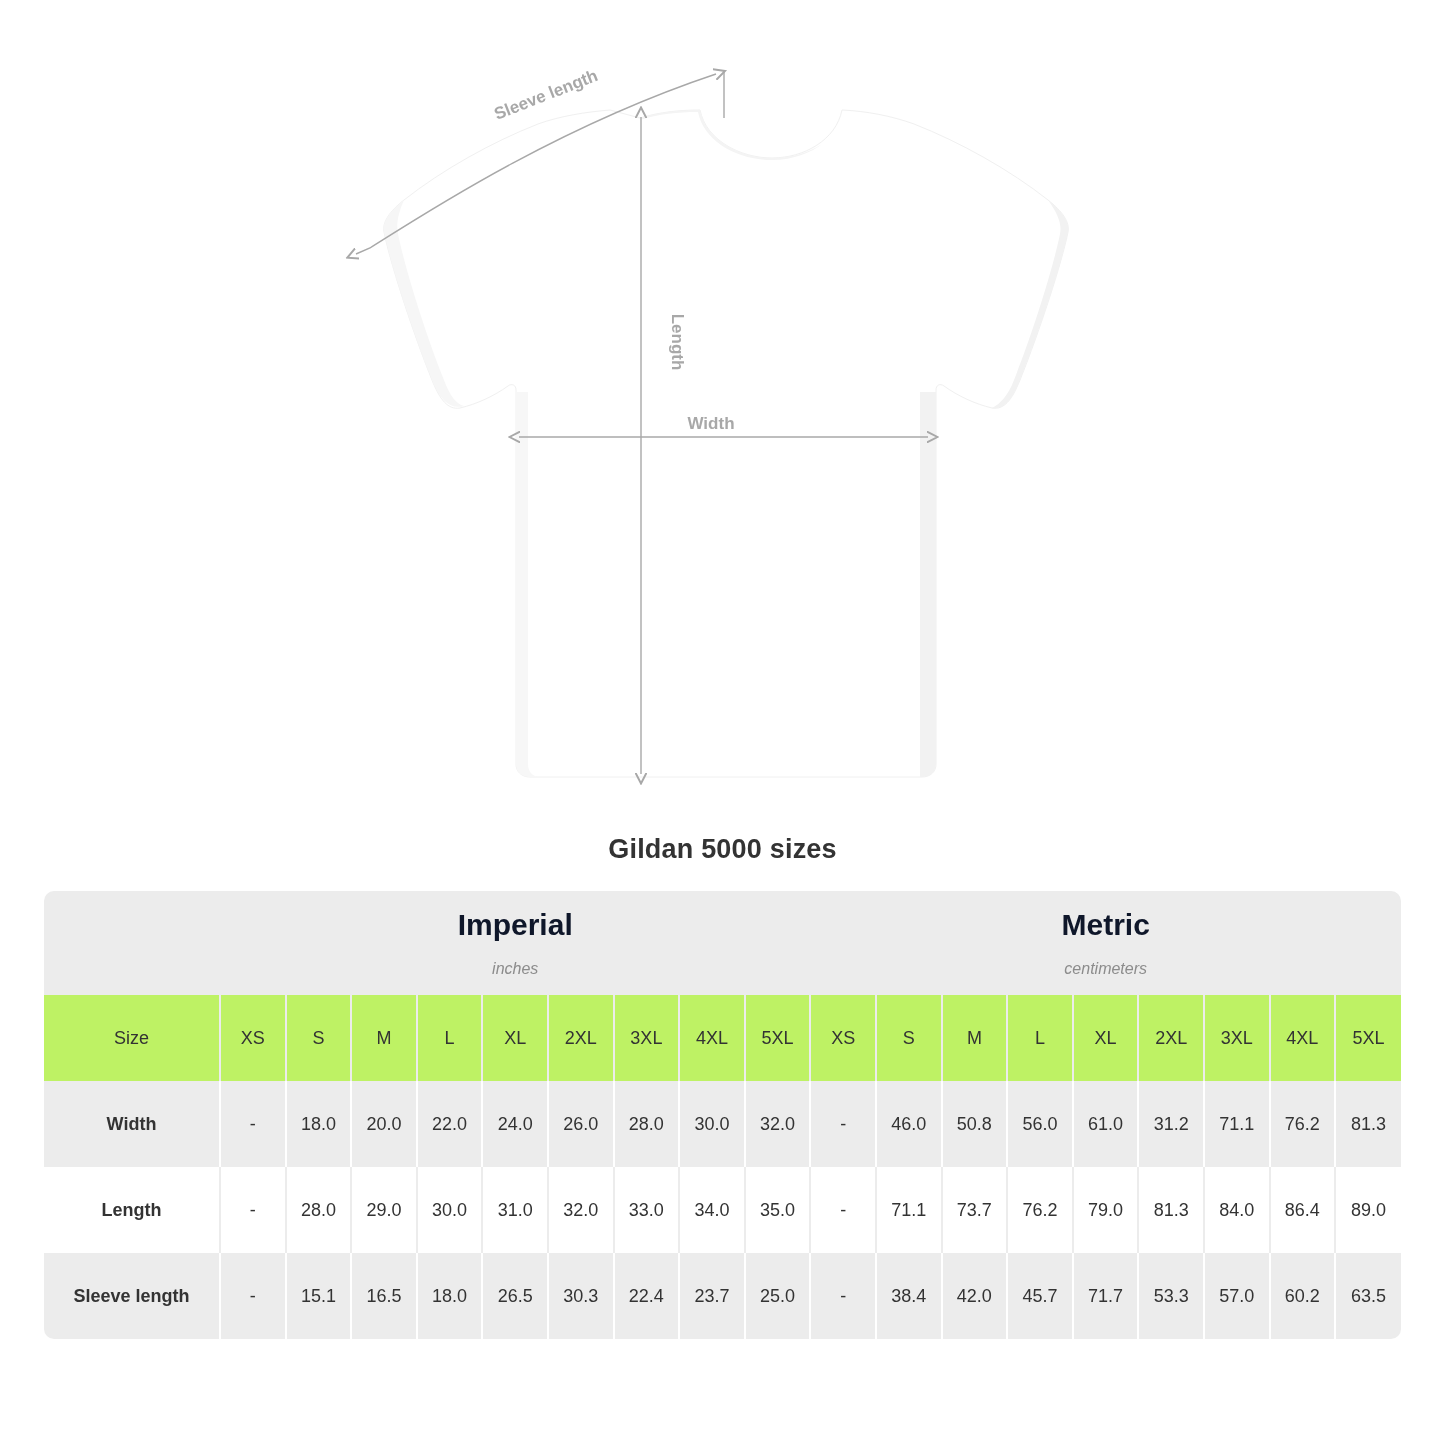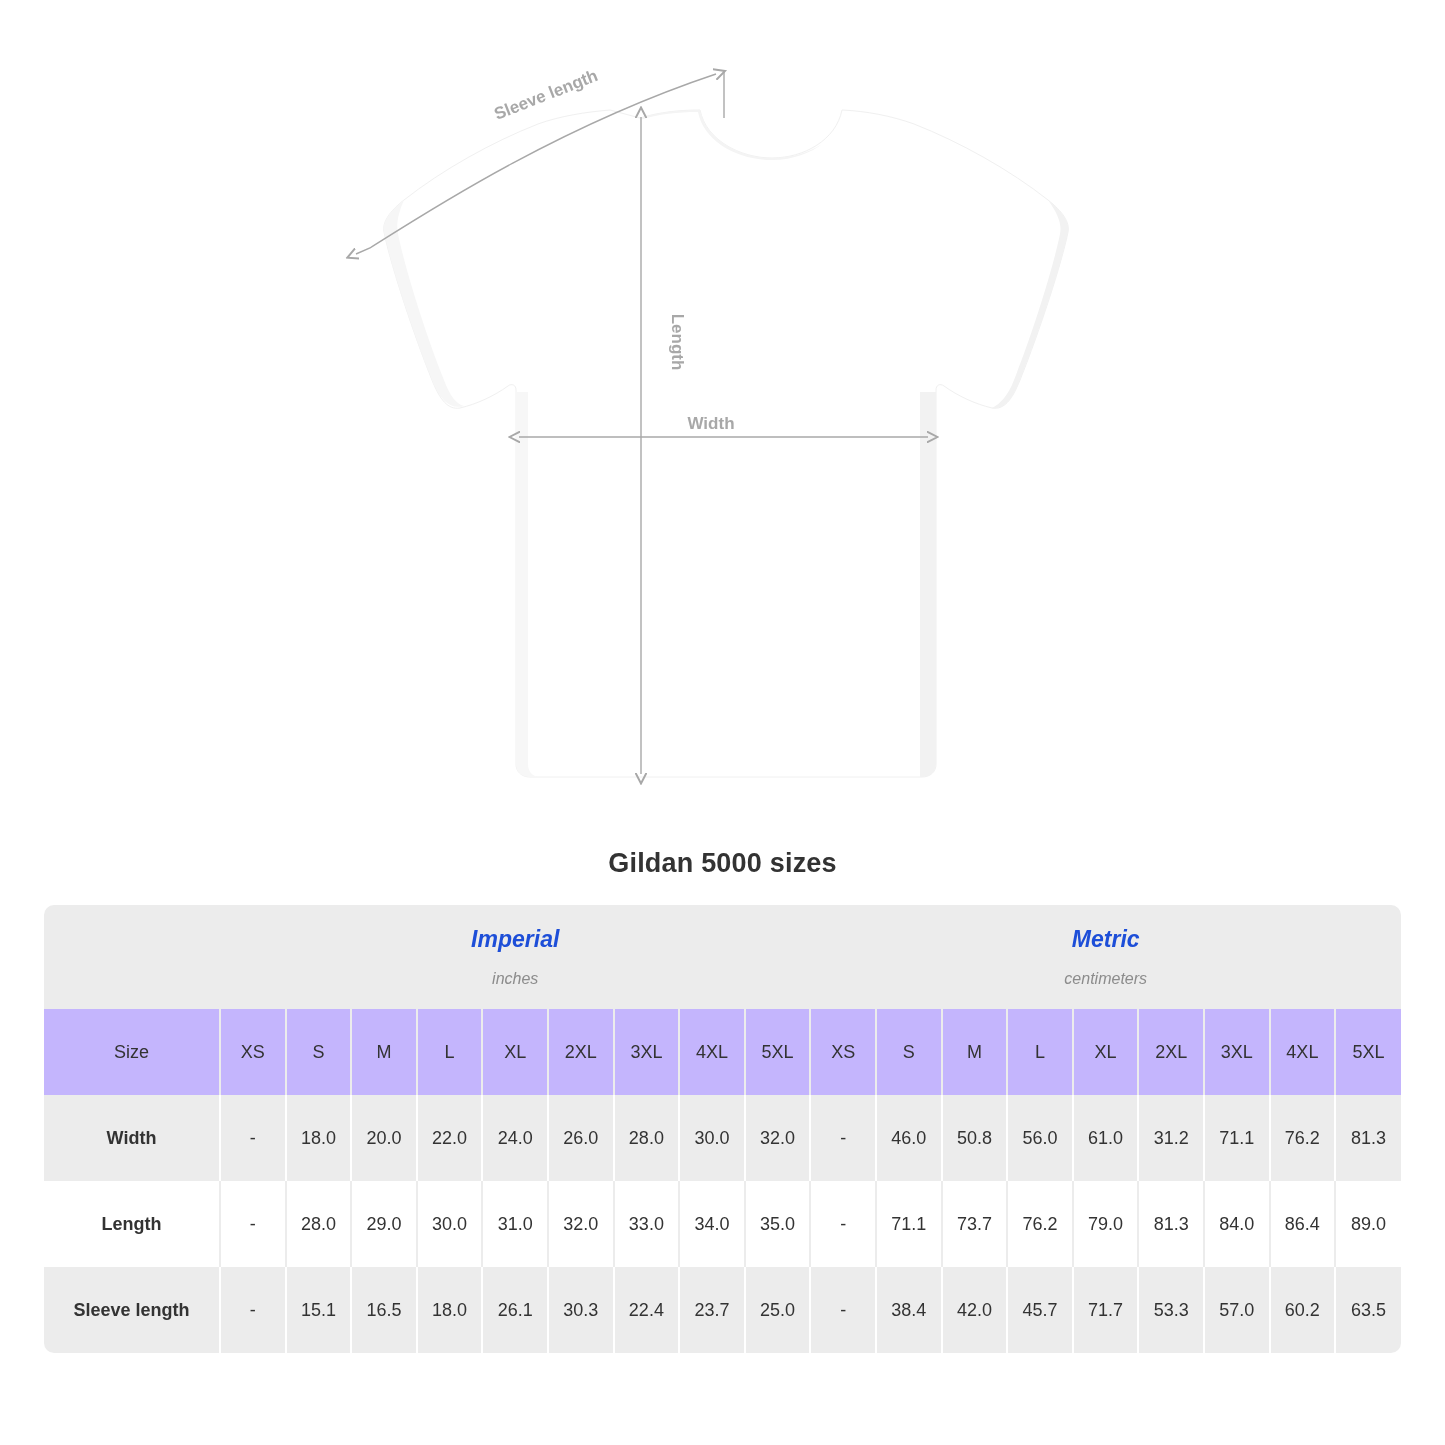--- a/index.html
+++ b/index.html
@@ -28,21 +28,21 @@
   }
   .illustration svg {
     position: absolute;
     top: 0;
     left: 0;
   }
 
   
   .title-block {
     text-align: center;
-    margin-top: 18px;
+    margin-top: 4px;
   }
   .chart-title {
     font-size: 27px;
     font-weight: bold;
     color: #333333;
     letter-spacing: .2px;
   }
   .chart-note {
     font-size: 16.5px;
     font-style: italic;
@@ -66,38 +66,37 @@
     vertical-align: middle;
     font-weight: normal;
   }
   
   .grp-row td {
     background: #ececec;
     height: 104px;
     padding: 0;
   }
   .grp-title {
-    font-size: 23px;
-    font-style: italic;
+    font-size: 30px;
     font-weight: bold;
-    color: #1d4ed8;
+    color: #0f172a;
     line-height: 1.15;
   }
   .grp-sub {
     font-size: 16px;
     font-style: italic;
     color: #8c8c8c;
     margin-top: 18px;
   }
   .grp-row td.corner {
     background: #ececec;
   }
   .row-sizes td {
     height: 84px;
-    background: #c4b5fd;
+    background: #bef264;
     font-size: 18px;
     color: #333333;
     font-weight: bold;
   }
   .row-sizes td.rowlabel {
     font-size: 18px;
     font-weight: normal;
     color: #333333;
   }
   .row-data td {
@@ -288,21 +287,21 @@
           <td class="cell-sep">86.4</td>
           <td class="cell-sep">89.0</td>
         </tr>
 
         <tr class="row-data shaded">
           <td class="rowlabel bottom-round-left">Sleeve length</td>
           <td class="cell-sep">-</td>
           <td class="cell-sep">15.1</td>
           <td class="cell-sep">16.5</td>
           <td class="cell-sep">18.0</td>
-          <td class="cell-sep">26.1</td>
+          <td class="cell-sep">26.5</td>
           <td class="cell-sep">30.3</td>
           <td class="cell-sep">22.4</td>
           <td class="cell-sep">23.7</td>
           <td class="cell-sep">25.0</td>
           <td class="cell-sep">-</td>
           <td class="cell-sep">38.4</td>
           <td class="cell-sep">42.0</td>
           <td class="cell-sep">45.7</td>
           <td class="cell-sep">71.7</td>
           <td class="cell-sep">53.3</td>

